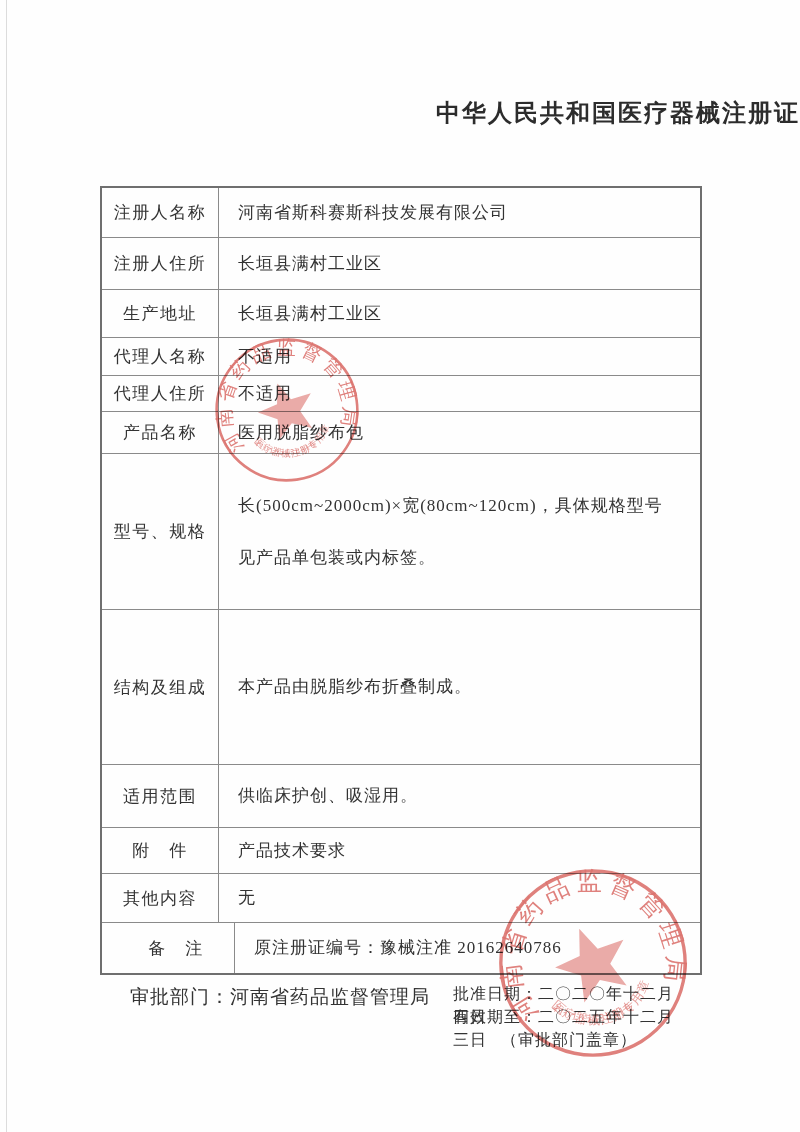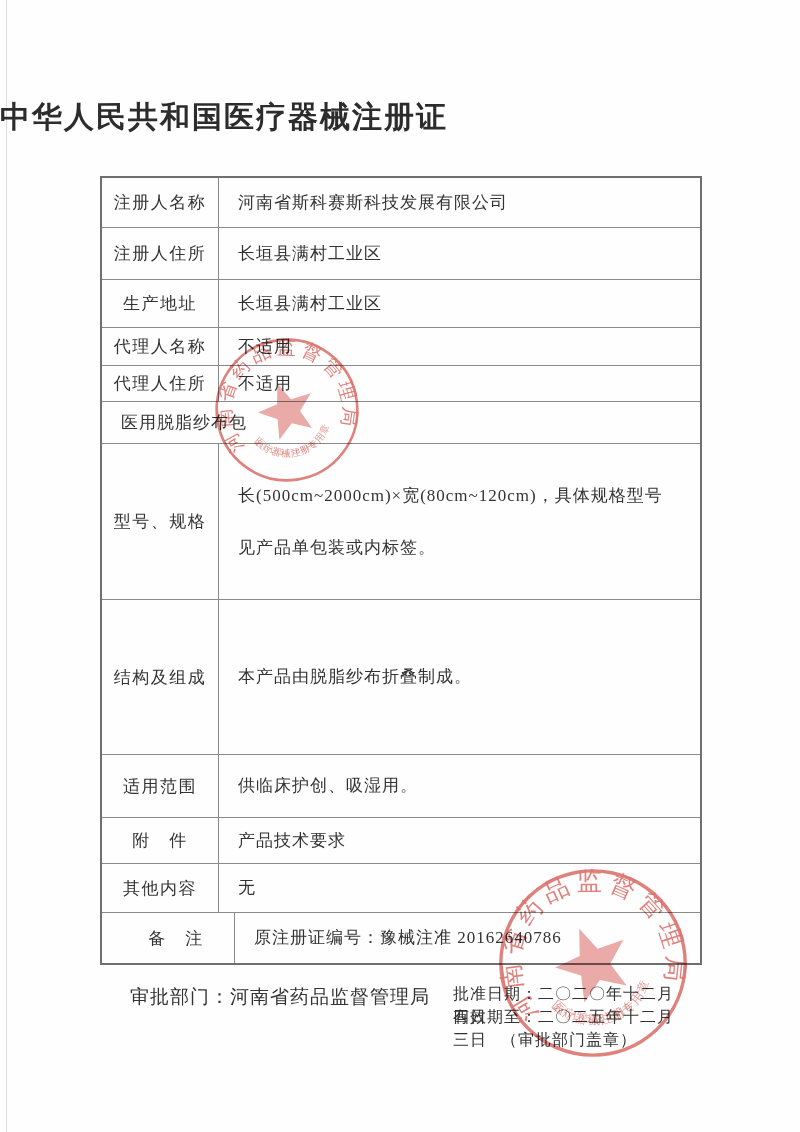--- a/index.html
+++ b/index.html
@@ -8,29 +8,29 @@
     background:#ffffff;
     font-family:"Liberation Serif", serif;
     color:#3a3a3a;
     position:relative;
     overflow:hidden;
   }
   .page{position:absolute;inset:0;background:#fefefe;}
   .scan-edge{position:absolute;left:6px;top:0;width:1px;height:100%;background:#dcdcdc;}
   .title{
     position:absolute;top:97px;left:0;width:100%;
-    text-align:left;font-size:30px;font-weight:bold;
+    text-align:right;font-size:24px;font-weight:bold;
     letter-spacing:2px;color:#2c2c2c;
   }
   .certno{
     position:absolute;top:152px;left:134px;
     font-size:17px;letter-spacing:1px;color:#333;
   }
   .cert-table{
-    position:absolute;left:100px;top:176px;width:602px;
+    position:absolute;left:100px;top:186px;width:602px;
     border:2px solid #6f6f6f;
     box-sizing:border-box;
     background:transparent;
   }
   .row{display:flex;box-sizing:border-box;border-bottom:1px solid #8a8a8a;}
   .row:last-child{border-bottom:none;margin-left:16px;}
   .label-cell{
     width:117px;flex:0 0 117px;box-sizing:border-box;
     border-right:1px solid #8a8a8a;
     display:flex;align-items:center;justify-content:center;
@@ -88,20 +88,21 @@
     </div>
     <div class="row" style="height:38px">
       <div class="label-cell">代理人名称</div>
       <div class="value-cell">不适用</div>
     </div>
     <div class="row" style="height:36px">
       <div class="label-cell">代理人住所</div>
       <div class="value-cell">不适用</div>
     </div>
     <div class="row" style="height:42px">
+      <div class="label-cell">产品名称</div>
       <div class="value-cell">医用脱脂纱布包</div>
     </div>
     <div class="row tall" style="height:156px">
       <div class="label-cell">型号、规格</div>
       <div class="value-cell">长(500cm~2000cm)×宽(80cm~120cm)，具体规格型号
 见产品单包装或内标签。</div>
     </div>
     <div class="row tall" style="height:155px">
       <div class="label-cell">结构及组成</div>
       <div class="value-cell">本产品由脱脂纱布折叠制成。</div>

